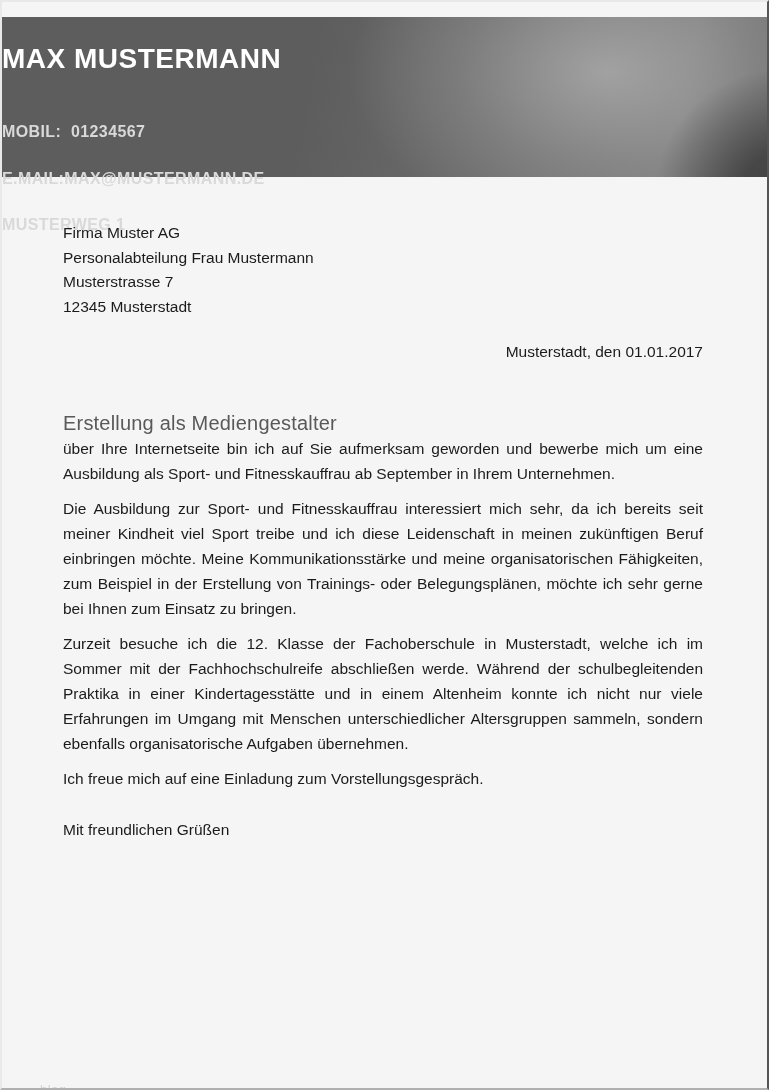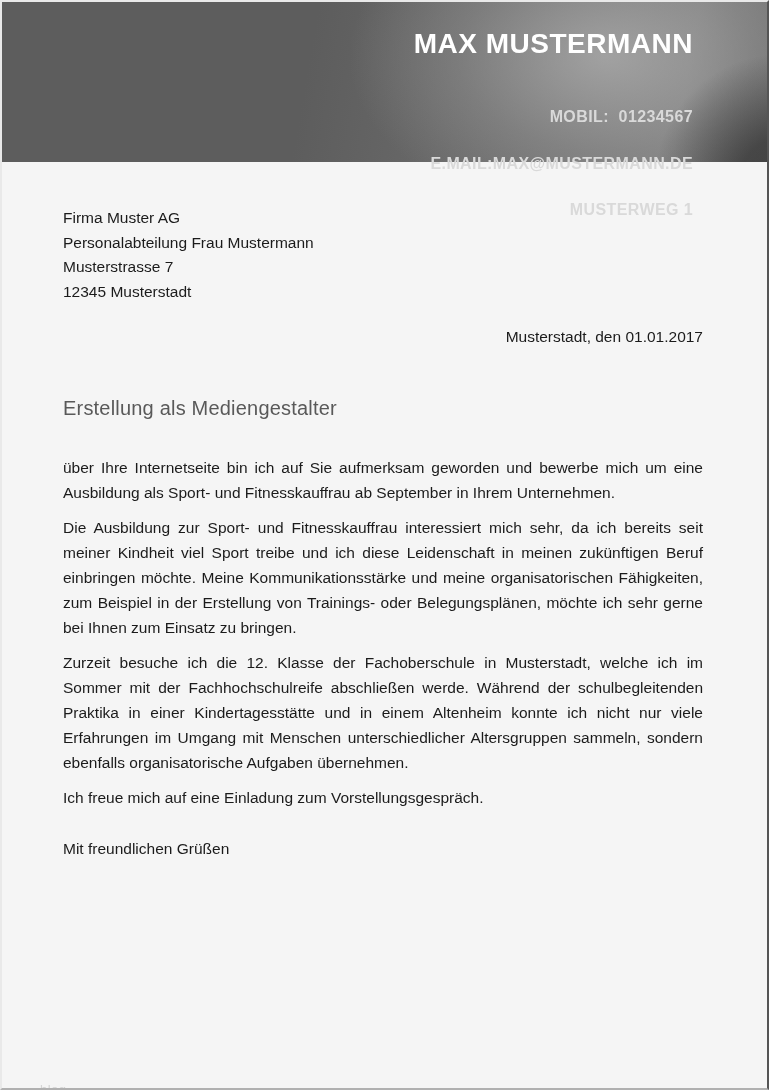--- a/index.html
+++ b/index.html
@@ -22,21 +22,22 @@
   .letterhead {
     width: 100%;
     height: 160px;
     background:
       radial-gradient(circle 170px at 102% 112%, rgba(30,30,30,0.55) 25%, rgba(30,30,30,0) 75%),
       radial-gradient(ellipse 330px 210px at 79% 34%, rgba(185,185,185,0.65) 0%, rgba(160,160,160,0.35) 45%, rgba(160,160,160,0) 78%),
       linear-gradient(100deg, #5d5d5d 0%, #5d5d5d 40%, #6c6c6c 65%, #7d7d7d 88%, #6f6f6f 100%);
   }
   .letterhead-inner {
     padding: 26px 74px 0 0;
-    text-align: right;
+    text-align: left;
+    margin-top: 15px;
   }
   .sender-name {
     font-size: 28px;
     line-height: 32px;
     font-weight: bold;
     letter-spacing: 0.5px;
     color: #ffffff;
   }
   .sender-contact {
     margin-top: 18px;
@@ -69,21 +70,20 @@
     line-height: 26px;
     font-weight: normal;
     letter-spacing: 0.2px;
     color: #595959;
   }
   .salutation {
     margin-top: 52px;
     line-height: 25px;
   }
   .para {
-    margin-top: 34px;
     line-height: 25px;
     text-align: justify;
   }
   .para + .para { margin-top: 10px; }
   .closing {
     margin-top: 10px;
     line-height: 25px;
   }
   .signoff {
     margin-top: 26px;

